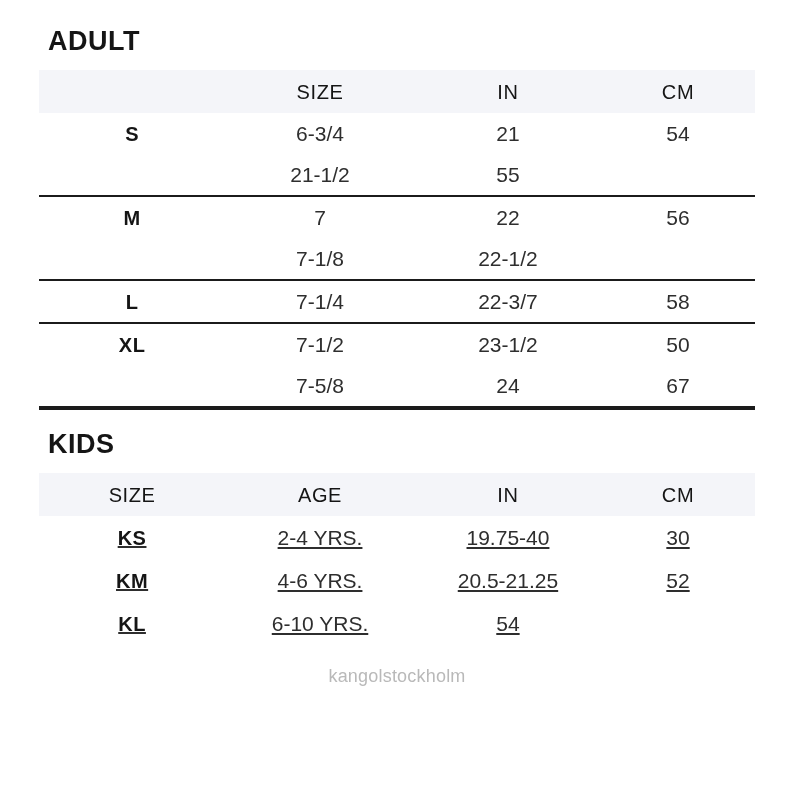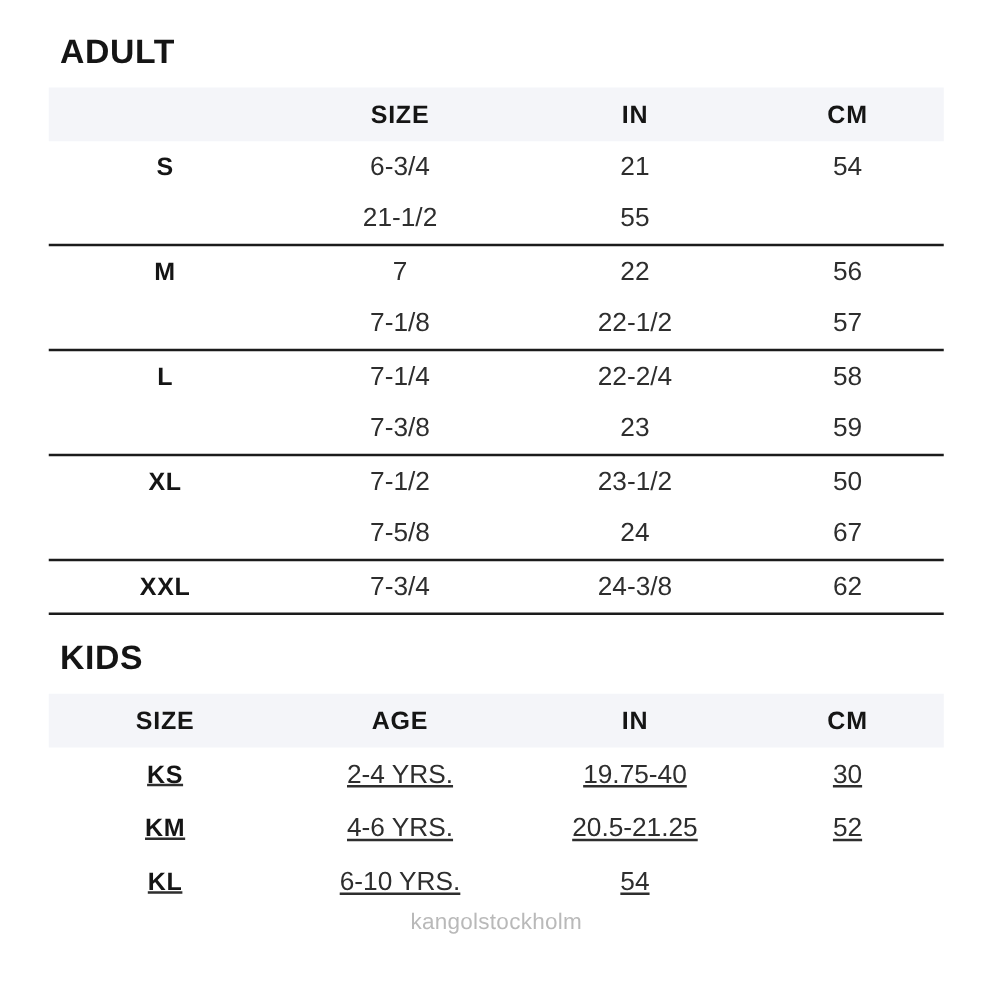--- a/index.html
+++ b/index.html
@@ -28,21 +28,21 @@
   }
   .grid-row {
     display: grid;
     grid-template-columns: 26% 26.5% 26% 21.5%;
     align-items: center;
     text-align: center;
   }
   .head-row {
     height: 43px;
     background: #f4f5f9;
-    font-weight: 700;
+    font-weight: 400;
     font-size: 20px;
     letter-spacing: 0.6px;
     color: #151515;
   }
   .body-row {
     height: 41px;
     font-size: 21px;
     font-weight: 300;
     color: #2e2e2e;
   }
@@ -60,21 +60,21 @@
   .size-group {
     border-bottom: 2px solid #1b1b1b;
   }
   .kids-title {
     margin-top: 19px;
   }
   .footer {
     text-align: center;
     font-size: 18px;
     color: #b9b9b9;
-    margin-top: 0;
+    margin-top: 21px;
     letter-spacing: 0.2px;
   }
 </style>
 </head>
 <body>
 
 <div class="sheet">
 
   <h2 class="section-title">ADULT</h2>
 
@@ -104,61 +104,48 @@
       <div class="grid-row body-row">
         <div class="cell label-cell">M</div>
         <div class="cell">7</div>
         <div class="cell">22</div>
         <div class="cell">56</div>
       </div>
       <div class="grid-row body-row">
         <div class="cell label-cell"></div>
         <div class="cell">7-1/8</div>
         <div class="cell">22-1/2</div>
-        <div class="cell">57</div>
       </div>
     </div>
 
     <div class="size-group">
       <div class="grid-row body-row">
         <div class="cell label-cell">L</div>
         <div class="cell">7-1/4</div>
-        <div class="cell">22-2/4</div>
+        <div class="cell">22-3/7</div>
         <div class="cell">58</div>
-      </div>
-      <div class="grid-row body-row">
-        <div class="cell label-cell"></div>
-        <div class="cell">7-3/8</div>
-        <div class="cell">23</div>
-        <div class="cell">59</div>
       </div>
     </div>
 
     <div class="size-group">
       <div class="grid-row body-row">
         <div class="cell label-cell">XL</div>
         <div class="cell">7-1/2</div>
         <div class="cell">23-1/2</div>
         <div class="cell">50</div>
       </div>
       <div class="grid-row body-row">
         <div class="cell label-cell"></div>
         <div class="cell">7-5/8</div>
         <div class="cell">24</div>
         <div class="cell">67</div>
       </div>
     </div>
 
     <div class="size-group">
-      <div class="grid-row body-row">
-        <div class="cell label-cell">XXL</div>
-        <div class="cell">7-3/4</div>
-        <div class="cell">24-3/8</div>
-        <div class="cell">62</div>
-      </div>
     </div>
   </div>
 
   <h2 class="section-title kids-title">KIDS</h2>
 
   <div class="size-table">
     <div class="grid-row head-row">
       <div class="cell">SIZE</div>
       <div class="cell">AGE</div>
       <div class="cell">IN</div>

